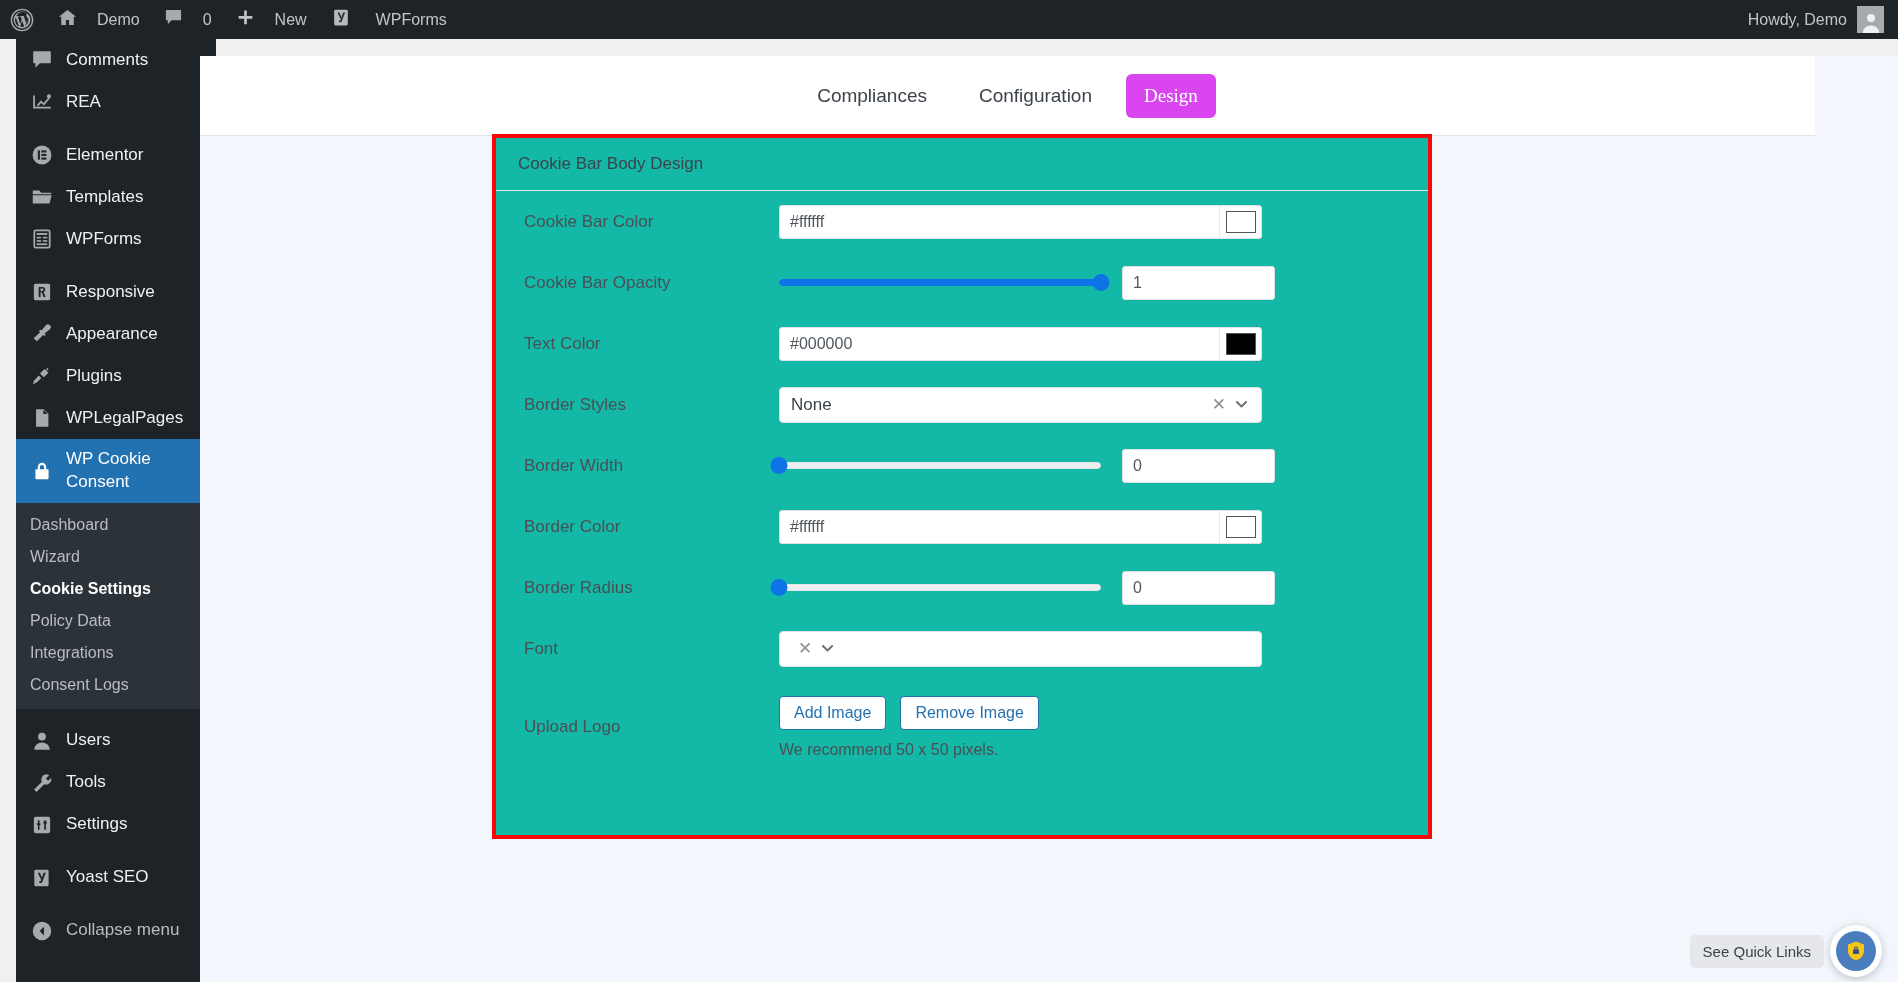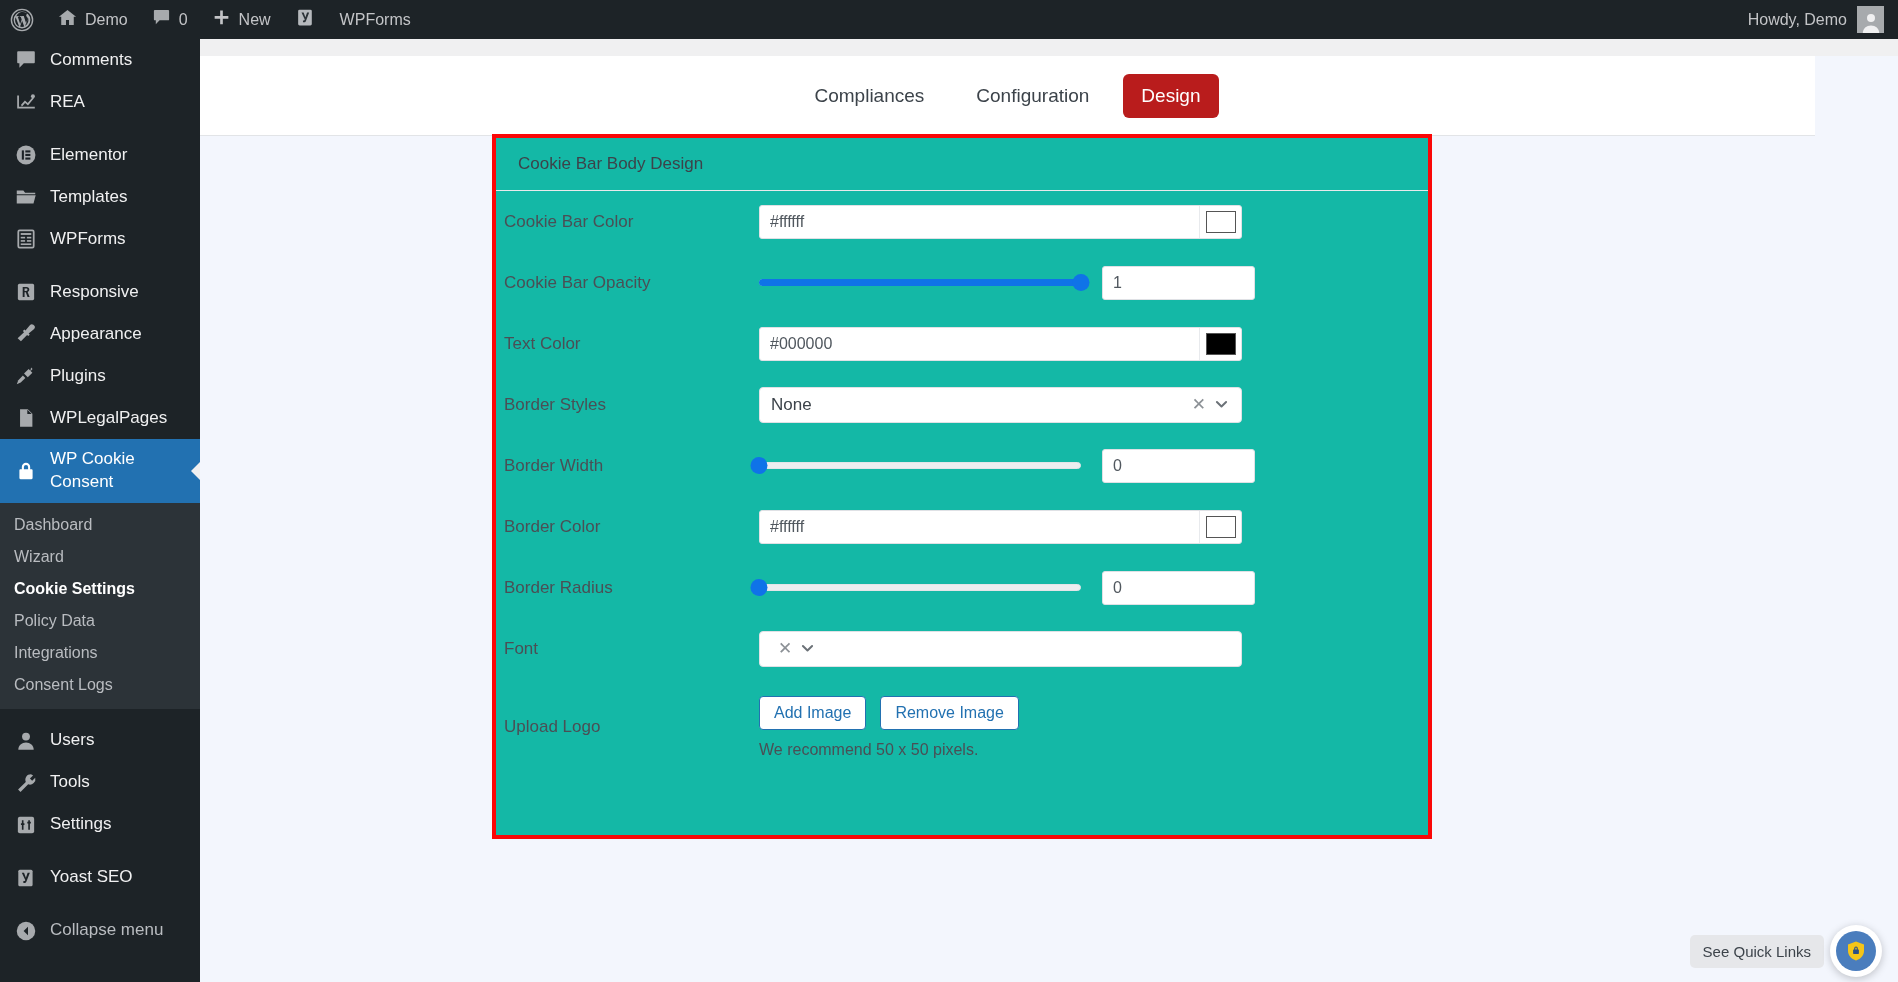--- a/index.html
+++ b/index.html
@@ -15,38 +15,38 @@
   #adminbar {
     position: absolute; top: 0; left: 0;
     width: 1898px; height: 39px;
     background: #1d2327;
     color: #c3c4c7;
     display: flex; align-items: center;
     font-size: 16px;
     z-index: 50;
   }
   .ab-item {
-    display: flex; align-items: center; gap: 8px;
+    display: flex; align-items: center; gap: 20px;
     height: 39px; padding: 12px 12px;
     color: #c3c4c7; white-space: nowrap;
   }
   .ab-item:first-child { padding-left: 10px; }
   .ab-logo svg { width: 24px; height: 24px; display:block; }
   .ab-spacer { flex: 1; }
   .ab-right { display: flex; align-items: center; gap: 10px; padding-right: 14px; font-size: 16px; }
   .avatar-box {
     width: 27px; height: 27px; background: #a7aaad;
     display: flex; align-items: flex-end; justify-content: center;
     overflow: hidden;
   }
   .avatar-box svg { width: 22px; height: 22px; display:block; }
 
   
   #adminmenu {
-    position: absolute; top: 39px; left: 0;
+    position: absolute; top: 39px; left: 16px;
     width: 200px; height: 943px;
     background: #1d2327;
     color: #f0f0f1;
     font-size: 17px;
     overflow: hidden;
   }
   .menu-item {
     display: flex; align-items: center; gap: 12px;
     padding: 9px 0 9px 14px;
     color: #f0f0f1; line-height: 1.35;
@@ -91,41 +91,41 @@
     border-bottom: 1px solid #e2e4e7;
     display: flex; align-items: center; justify-content: center;
     gap: 0;
     width: 1615px;
   }
   .tab {
     font-size: 19px; color: #3c434a;
     padding: 11px 18px; border-radius: 6px;
     margin: 0 8px; white-space: nowrap;
   }
-  .tab.active { background: #b91c1c; color: #fff; }
+  .tab.active { background: #d946ef; color: #fff; font-family: Liberation Serif, serif; }
 
   
   .panel-wrap {
     position: absolute; left: 292px; top: 78px;
     width: 940px; height: 705px;
   }
   .panel {
     width: 100%; height: 100%;
     background: #14b8a6;
     border: 4px solid #fa0707;
     overflow: hidden;
   }
   .panel-head {
     height: 53px; display: flex; align-items: center;
     padding-left: 22px;
     border-bottom: 1px solid #e9eaec;
   }
   .panel-title { font-size: 17px; color: #3c434a; }
 
-  .panel-body { padding: 0 8px; }
+  .panel-body { padding: 0 28px; }
 
   .row {
     display: flex; align-items: center;
     min-height: 61px;
   }
   .row-label {
     width: 255px; flex: 0 0 255px;
     font-size: 17px; color: #4a4f55;
   }
   .row-field { flex: 1; display: flex; align-items: center; }

